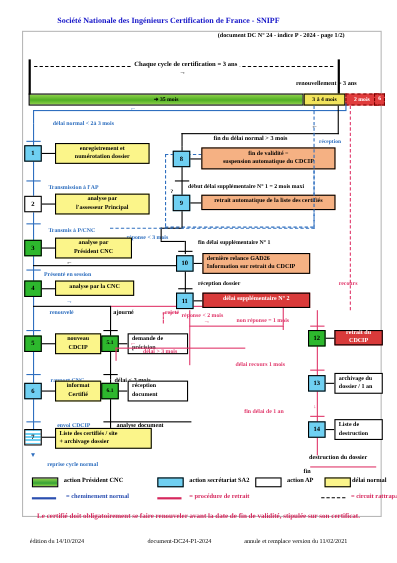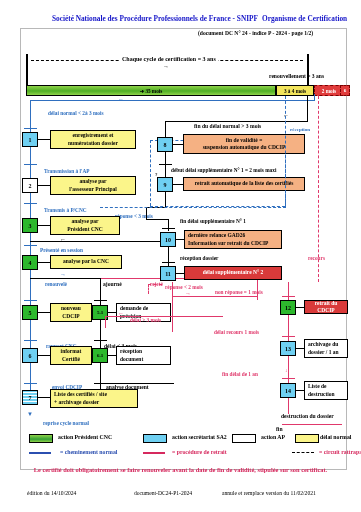--- a/index.html
+++ b/index.html
@@ -79,22 +79,21 @@
   .f3{left:222px;}
 
   .arrow{position:absolute;font-size:6px;line-height:1;font-weight:bold;}
 </style>
 </head>
 <body>
 
 <div class="page">
 
   <div class="hdr">
-    <div class="hdr-left">Société Nationale des Procédure Professionnels de France - SNIPF</div>
-    <div class="hdr-right">Organisme de Certification</div>
+    <div class="hdr-left">Société Nationale des Ingénieurs Certification de France - SNIPF</div>
   </div>
 
   <div class="frame"></div>
   <div class="docref">(document DC N° 24 - indice P - 2024 - page 1/2)</div>
 
   <div class="ln vl blk" style="left:26px;top:54px;width:2px;height:32px;"></div>
   <div class="ln vl blk" style="left:307px;top:54px;width:2px;height:32px;"></div>
   <div class="dash-blk" style="left:31px;top:60px;width:272px;"></div>
   <div class="lbl lbl-blk" style="left:120px;top:56px;font-size:6px;background:#fff;padding:0 2px;">Chaque cycle de certification = 3 ans</div>
   <div class="arrow" style="left:163px;top:63px;color:#000;">→</div>

